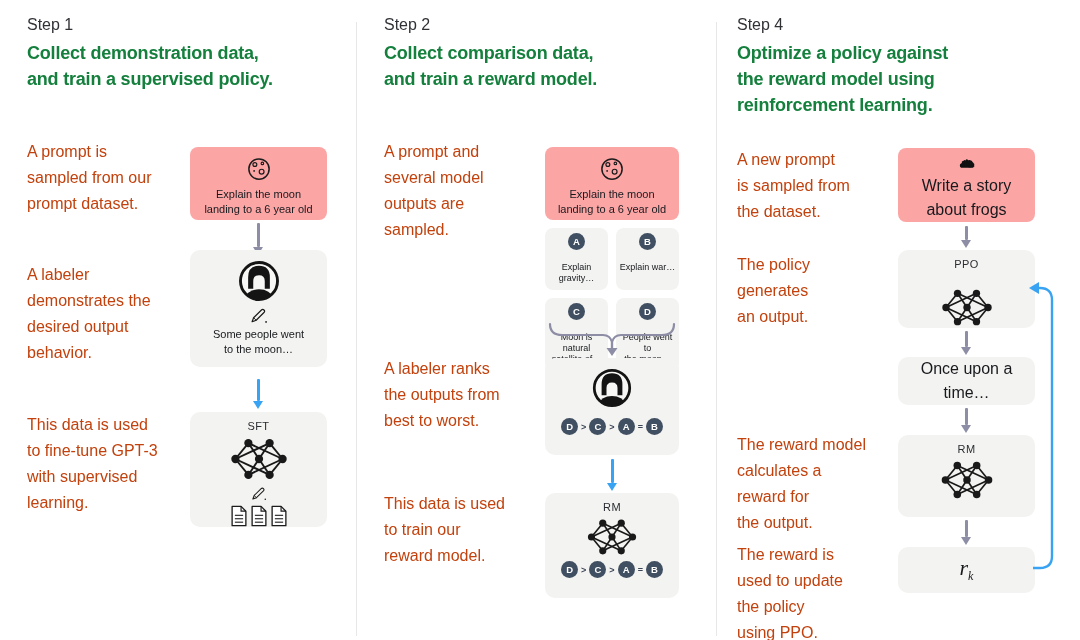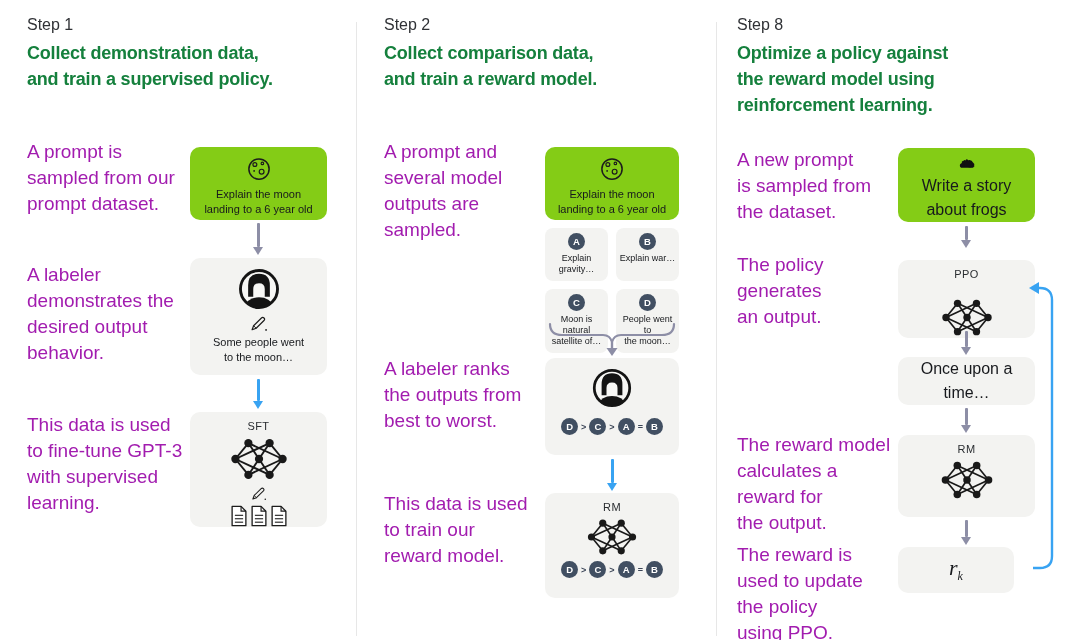--- a/index.html
+++ b/index.html
@@ -1,38 +1,38 @@
 <!DOCTYPE html>
 <html><head>
 <meta charset="utf-8">
 <style>
   html,body{margin:0;padding:0;}
   body{width:1080px;height:640px;background:#ffffff;font-family:"Liberation Sans",sans-serif;color:#141619;position:relative;overflow:hidden;}
   .canvas{position:absolute;inset:0;}
   .divider{position:absolute;top:22px;height:614px;width:1px;background:#e7e7e7;}
   .step-label{position:absolute;font-size:16px;color:#303236;}
   .title{position:absolute;font-size:18px;font-weight:bold;line-height:26px;letter-spacing:-0.2px;color:#15803d;white-space:pre-line;}
-  .ltext{position:absolute;font-size:19px;line-height:26px;color:#a21caf;white-space:pre-line;}
+  .ltext{position:absolute;font-size:16px;line-height:26px;color:#c2410c;white-space:pre-line;}
   .box{position:absolute;border-radius:10px;box-sizing:border-box;}
-  .blue{background:#84cc16;}
+  .blue{background:#fca5a5;border-radius:8px;}
   .gray{background:#f3f3f1;}
   .vbox{display:flex;flex-direction:column;align-items:center;padding-top:8px;gap:3px;}
   .caption{font-size:11px;line-height:15px;text-align:center;white-space:pre-line;color:#17191d;}
   .caption.md{font-size:16px;line-height:24px;}
   .model-label{font-size:11px;letter-spacing:0.4px;color:#2a2d31;text-align:center;}
   .arrow{position:absolute;width:2.5px;border-radius:1px;background:currentColor;}
   .arrow::after{content:"";position:absolute;top:100%;left:50%;transform:translateX(-50%);width:0;height:0;
     border-left:5.5px solid transparent;border-right:5.5px solid transparent;border-top:8px solid currentColor;}
   .arrow.gray-a{color:#8d8ea6;}
   .arrow.blue-a{color:#38a3f2;}
   .cards{position:absolute;display:grid;grid-template-columns:63px 63px;column-gap:8px;row-gap:8px;}
   .card{background:#f3f3f1;border-radius:8px;display:flex;flex-direction:column;align-items:center;padding:5px 2px 6px;}
   .badge{width:17px;height:17px;border-radius:50%;background:#414f62;color:#fff;font-size:9.5px;font-weight:bold;
     display:flex;align-items:center;justify-content:center;flex:none;}
-  .card .caption{font-size:9px;line-height:11px;margin-top:3px;}
+  .card .caption{font-size:9px;line-height:11px;margin-top:12px;}
   .rank-row{display:flex;align-items:center;justify-content:center;gap:3px;}
   .rank-sep{font-size:9px;font-weight:bold;color:#3a4456;}
   .docs{display:flex;gap:2px;align-items:center;}
   .rk{font-family:"Liberation Serif",serif;font-style:italic;font-size:22px;color:#17191d;}
   .rk sub{font-size:12px;}
   .loop-svg{position:absolute;overflow:visible;}
 </style>
 </head>
 <body>
 
@@ -117,21 +117,21 @@
     <div class="box blue vbox" style="left:190px;top:147px;width:137px;height:73px;padding-top:7px">
       <svg width="30" height="30">
           <use href="#sym-moon"></use>
         </svg>
       <div class="caption">Explain the moon
 landing to a 6 year old</div>
     </div>
 
     <div class="arrow gray-a" style="left:257px;top:223px;height:24px"></div>
 
-    <div class="box gray vbox" style="left:190px;top:258px;width:137px;height:117px">
+    <div class="box gray vbox" style="left:190px;top:250px;width:137px;height:117px">
       <svg width="46" height="46">
           <use href="#sym-avatar"></use>
         </svg>
       <svg width="18" height="17">
           <use href="#sym-pencil"></use>
         </svg>
       <div class="caption">Some people went
 to the moon…</div>
     </div>
 
@@ -246,42 +246,42 @@
         <div class="badge">C</div>
         <div class="rank-sep">&gt;</div>
         <div class="badge">A</div>
         <div class="rank-sep">=</div>
         <div class="badge">B</div>
       </div>
     </div>
   </div>
 
   <div>
-    <div class="step-label" style="left:737px;top:16px">Step 8</div>
+    <div class="step-label" style="left:737px;top:16px">Step 4</div>
     <div class="title" style="left:737px;top:40px">Optimize a policy against
 the reward model using
 reinforcement learning.</div>
 
     <div class="ltext" style="left:737px;top:147px">A new prompt
 is sampled from
 the dataset.</div>
     <div class="box blue vbox" style="left:898px;top:148px;width:137px;height:74px;padding-top:9px;gap:5px">
       <svg width="26" height="18">
           <use href="#sym-frog"></use>
         </svg>
       <div class="caption md">Write a story
 about frogs</div>
     </div>
 
     <div class="arrow gray-a" style="left:965px;top:226px;height:14px"></div>
 
     <div class="ltext" style="left:737px;top:252px">The policy
 generates
 an output.</div>
-    <div class="box gray vbox" style="left:898px;top:260px;width:137px;height:78px;gap:17px">
+    <div class="box gray vbox" style="left:898px;top:250px;width:137px;height:78px;gap:17px">
       <div class="model-label">PPO</div>
       <svg width="56" height="42">
           <use href="#sym-network"></use>
         </svg>
     </div>
 
     <div class="arrow gray-a" style="left:965px;top:331px;height:16px"></div>
 
     <div class="box gray" style="left:898px;top:357px;width:137px;height:48px;display:flex;align-items:center;justify-content:center">
       <div class="caption md">Once upon a time…</div>
@@ -299,21 +299,21 @@
           <use href="#sym-network"></use>
         </svg>
     </div>
 
     <div class="arrow gray-a" style="left:965px;top:520px;height:17px"></div>
 
     <div class="ltext" style="left:737px;top:542px">The reward is
 used to update
 the policy
 using PPO.</div>
-    <div class="box gray" style="left:898px;top:547px;width:116px;height:46px;display:flex;align-items:center;justify-content:center">
+    <div class="box gray" style="left:898px;top:547px;width:137px;height:46px;display:flex;align-items:center;justify-content:center">
       <span class="rk"><i>r</i><sub>k</sub></span>
     </div>
 
     <svg class="loop-svg" style="left:1028px;top:278px" width="38" height="302">
       <path d="M5,290 H12 Q24,290 24,278 V22 Q24,10 12,10 H11" stroke="#38a3f2" stroke-width="2.4" fill="none"></path>
       <polygon points="11,4 11,16 1,10" fill="#38a3f2"></polygon>
     </svg>
   </div>
 
 </div>

